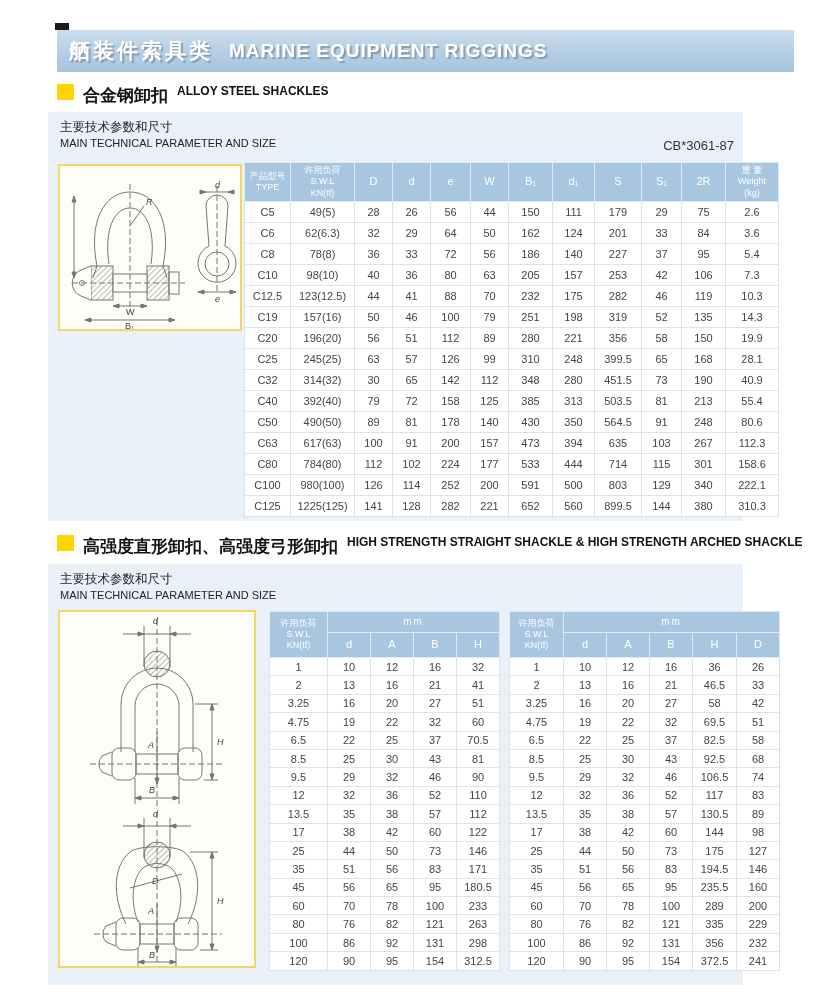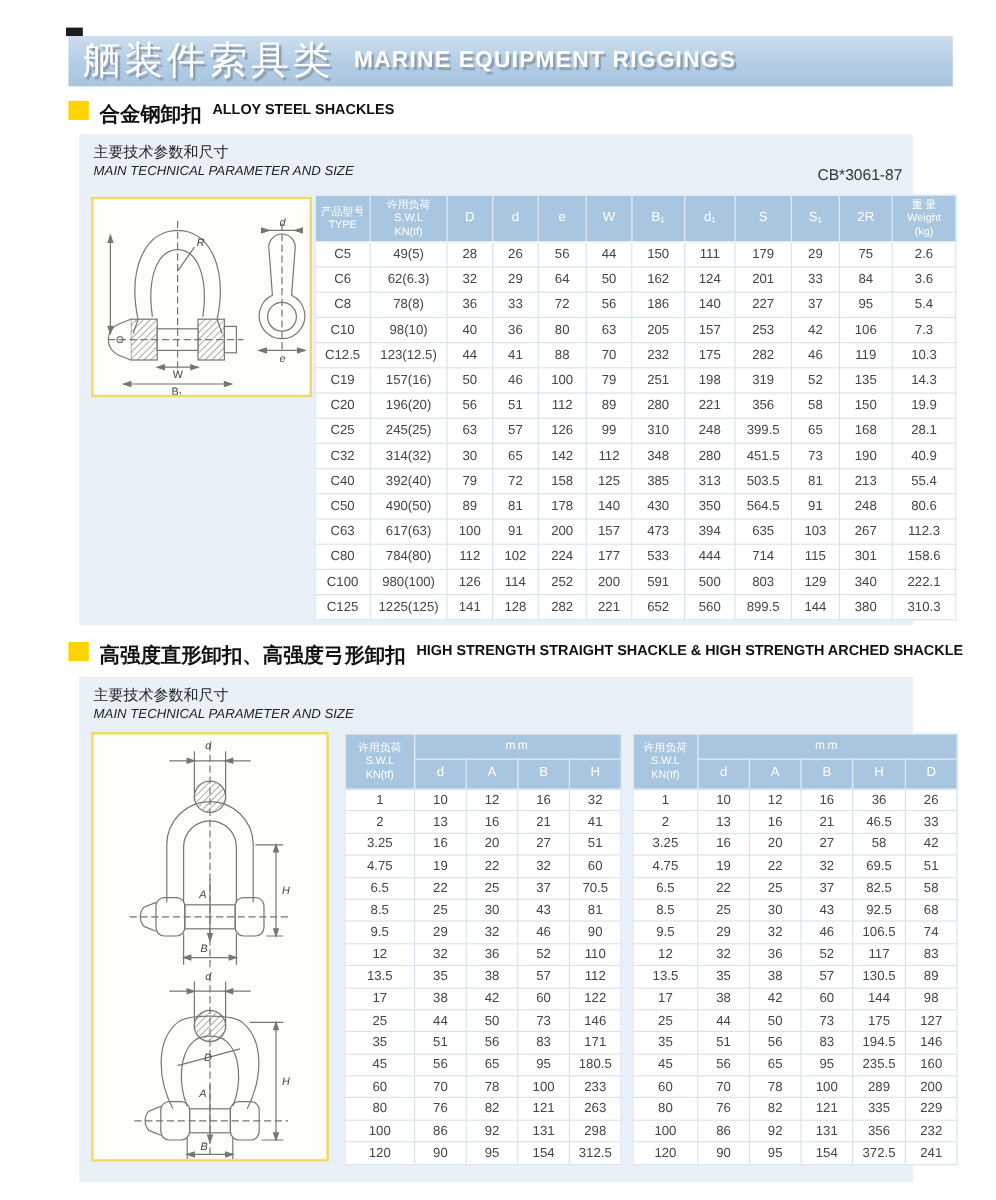--- a/index.html
+++ b/index.html
@@ -3,36 +3,36 @@
 <meta charset="utf-8">
 <style>
   html,body{margin:0;padding:0;}
   body{width:830px;height:1000px;background:#fff;font-family:"Liberation Sans",sans-serif;}
   .page{position:relative;width:830px;height:1000px;background:#fff;overflow:hidden;}
   .corner-mark{position:absolute;left:55px;top:23px;width:14px;height:7px;background:#1b1b1b;}
   
   .banner{position:absolute;left:57px;top:30px;width:737px;height:42px;
     background:linear-gradient(180deg,#ccdded 0%,#b4cde5 55%,#a7c5df 100%);
     display:flex;align-items:center;gap:16px;padding-left:12px;box-sizing:border-box;}
-  .banner-zh{font-size:32px;font-weight:normal;color:#fff;letter-spacing:3px;text-shadow:2px 2px 1px #8b9bab;white-space:nowrap;}
+  .banner-zh{font-size:21px;font-weight:bold;color:#fff;letter-spacing:3px;text-shadow:2px 2px 1px #8b9bab;white-space:nowrap;}
   .banner-en{font-size:19px;font-weight:bold;color:#fff;letter-spacing:1px;text-shadow:2px 2px 1px #8b9bab;white-space:nowrap;text-align:center;}
   
   .sec-head{position:absolute;left:57px;display:flex;align-items:flex-start;gap:9px;white-space:nowrap;}
   .sec-head .bullet{width:17px;height:16px;background:#ffd400;flex:0 0 auto;}
   .sec-head .zh{font-size:17px;font-weight:bold;color:#111;}
   .sec-head .en{font-size:12px;font-weight:bold;color:#111;}
   #sec1-head{top:84px;}
   #sec2-head{top:535px;}
   
-  .panel{position:absolute;left:66px;width:695px;background:#e9f0f8;}
+  .panel{position:absolute;left:48px;width:695px;background:#e9f0f8;}
   #panel1{top:112px;height:409px;}
   #panel2{top:564px;height:421px;}
   .subtitle{position:absolute;left:12px;top:7px;color:#222;line-height:1.35;}
   .subtitle .zh{font-size:12.5px;}
-  .subtitle .en{font-size:11px;font-style:italic;}
+  .subtitle .en{font-size:11px;}
   .standard{position:absolute;right:9px;top:26px;font-size:13px;color:#333;}
   
   .diagram-box{position:absolute;background:#fdfdfa;border:2px solid #f2d766;box-sizing:border-box;}
   #diag1{left:10px;top:52px;width:184px;height:167px;}
   #diag2{left:10px;top:46px;width:198px;height:358px;}
   svg{display:block;}
   svg text{font-family:"Liberation Sans",sans-serif;font-size:9px;fill:#444;}
   svg .it{font-style:italic;}
   
   table{position:absolute;border-collapse:collapse;table-layout:fixed;background:#fff;}

